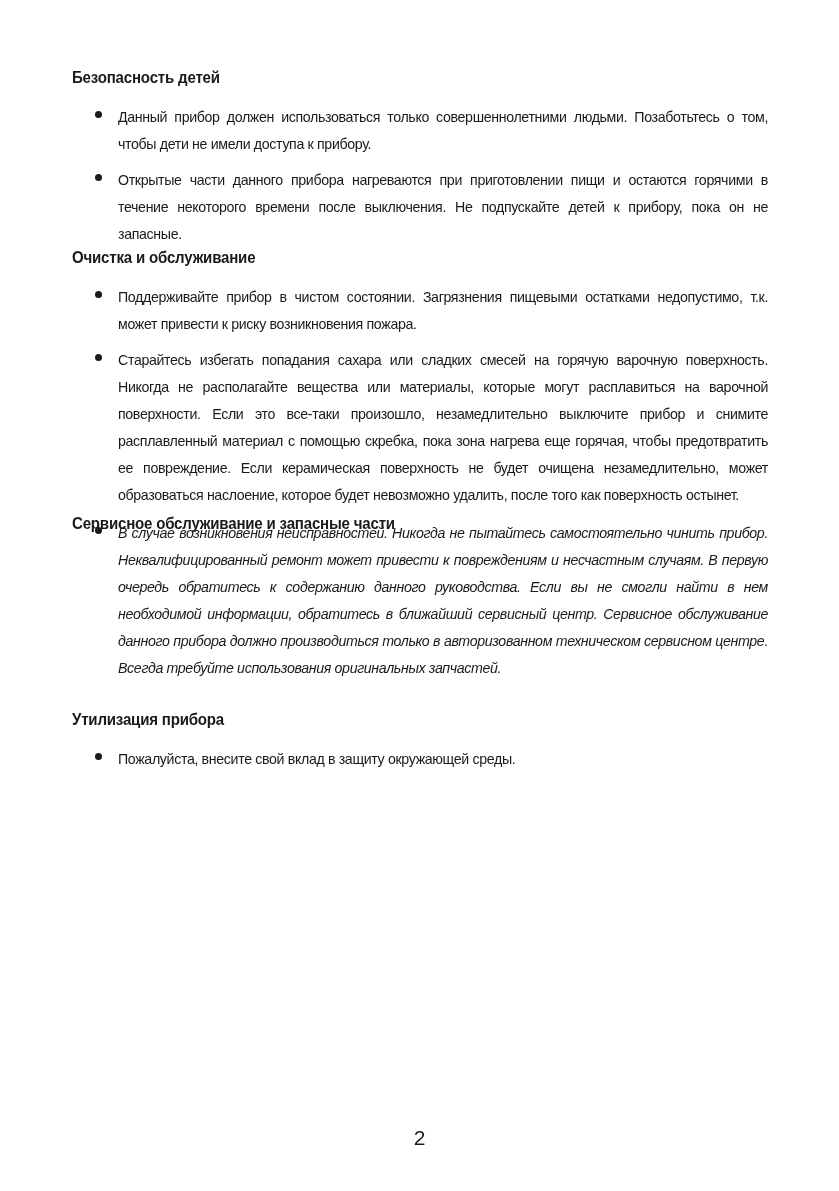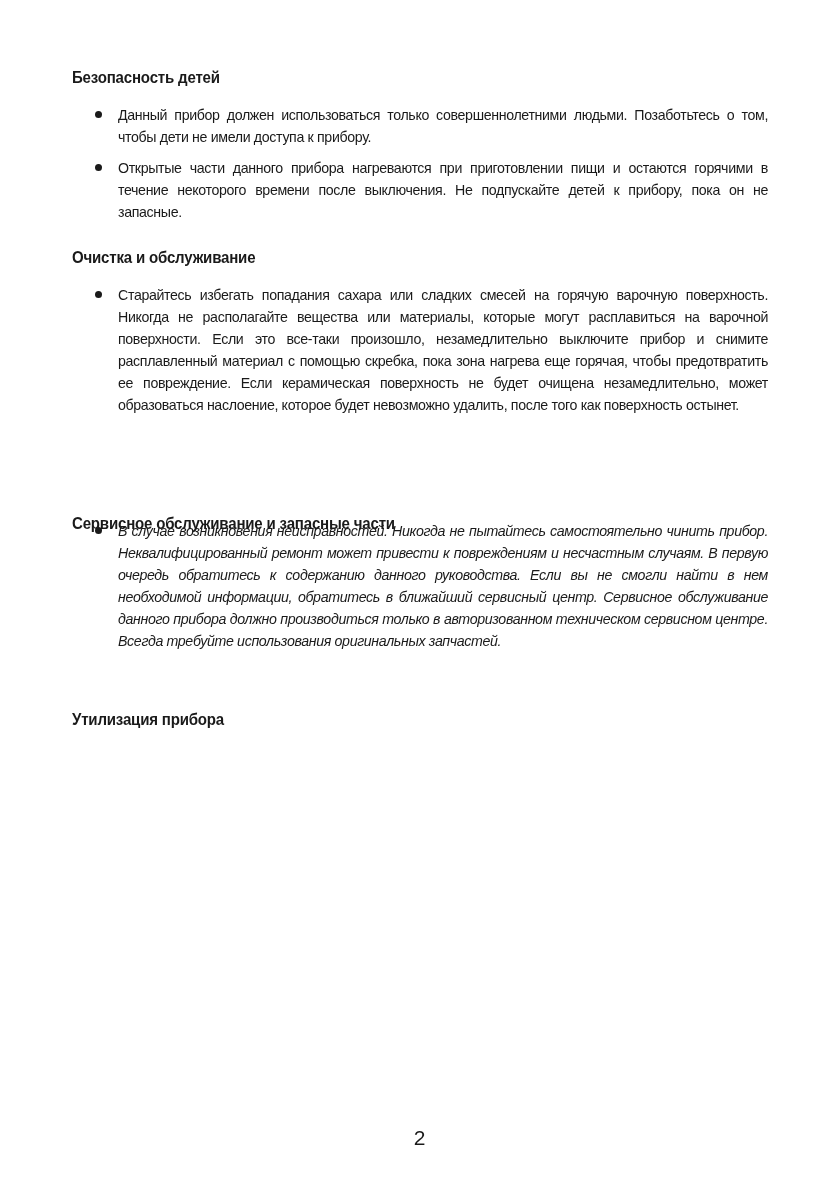--- a/index.html
+++ b/index.html
@@ -9,21 +9,21 @@
     }
     .page { position: absolute; left: 72px; top: 0; width: 696px; }
     .section-title {
       font-family: "Liberation Sans", sans-serif;
       font-weight: bold; font-size: 16px; margin: 0;
       position: absolute; left: 0; letter-spacing: -0.2px;
       transform: scaleX(0.94); transform-origin: left;
     }
     ul.bullets { list-style: none; margin: 0; padding: 0; position: absolute; left: 0; width: 696px; }
     ul.bullets li {
-      position: relative; padding-left: 46px; font-size: 14.2px; line-height: 22px;
+      position: relative; padding-left: 46px; font-size: 14.2px; line-height: 27px;
       text-align: justify; margin-bottom: 9px;
       letter-spacing: -0.35px;
     }
     ul.bullets li .dot {
       position: absolute; left: 23px; top: 7px; width: 7px; height: 7px;
       background: #1a1a1a; border-radius: 50%;
     }
     .page-number {
       position: absolute; left: 0; width: 839px; top: 1126px; text-align: center;
       font-size: 21px; font-family: "Liberation Sans", sans-serif;
@@ -35,26 +35,28 @@
 <div class="page">
 
   <h2 class="section-title" style="top:69px;">Безопасность детей</h2>
   <ul class="bullets" style="top:104px;">
     <li><span class="dot"></span><span>Данный прибор должен использоваться только совершеннолетними людьми. Позаботьтесь о том, чтобы дети не имели доступа к прибору.</span></li>
     <li><span class="dot"></span><span>Открытые части данного прибора нагреваются при приготовлении пищи и остаются горячими в течение некоторого времени после выключения. Не подпускайте детей к прибору, пока он не запасные.</span></li>
   </ul>
 
   <h2 class="section-title" style="top:249px;">Очистка и обслуживание</h2>
   <ul class="bullets" style="top:284px;">
+    <li><span class="dot"></span><span>Поддерживайте прибор в чистом состоянии. Загрязнения пищевыми остатками недопустимо, т.к. может привести к риску возникновения пожара.</span></li>
     <li><span class="dot"></span><span>Старайтесь избегать попадания сахара или сладких смесей на горячую варочную поверхность. Никогда не располагайте вещества или материалы, которые могут расплавиться на варочной поверхности.  Если это все-таки произошло, незамедлительно выключите прибор и снимите расплавленный материал с помощью скребка, пока зона нагрева еще горячая, чтобы предотвратить ее повреждение. Если керамическая поверхность не будет очищена незамедлительно, может образоваться наслоение, которое будет невозможно удалить, после того как поверхность остынет.</span></li>
   </ul>
 
   <h2 class="section-title" style="top:515px;">Сервисное обслуживание и запасные части</h2>
   <ul class="bullets" style="top:520px;font-style:italic;">
     <li><span class="dot"></span><span>В случае возникновения неисправностей. Никогда не пытайтесь самостоятельно чинить прибор. Неквалифицированный ремонт может привести к повреждениям и несчастным случаям. В первую очередь обратитесь к содержанию данного руководства. Если вы не смогли найти в нем необходимой информации, обратитесь в ближайший сервисный центр. Сервисное обслуживание данного прибора должно производиться только в авторизованном техническом сервисном центре. Всегда требуйте использования оригинальных запчастей.</span></li>
   </ul>
 
   <h2 class="section-title" style="top:711px;">Утилизация прибора</h2>
   <ul class="bullets" style="top:746px;">
+    <li><span class="dot"></span><span>Пожалуйста, внесите свой вклад в защиту окружающей среды.</span></li>
   </ul>
 </div>
 
 <div class="page-number">2</div>
 
 </body></html>

